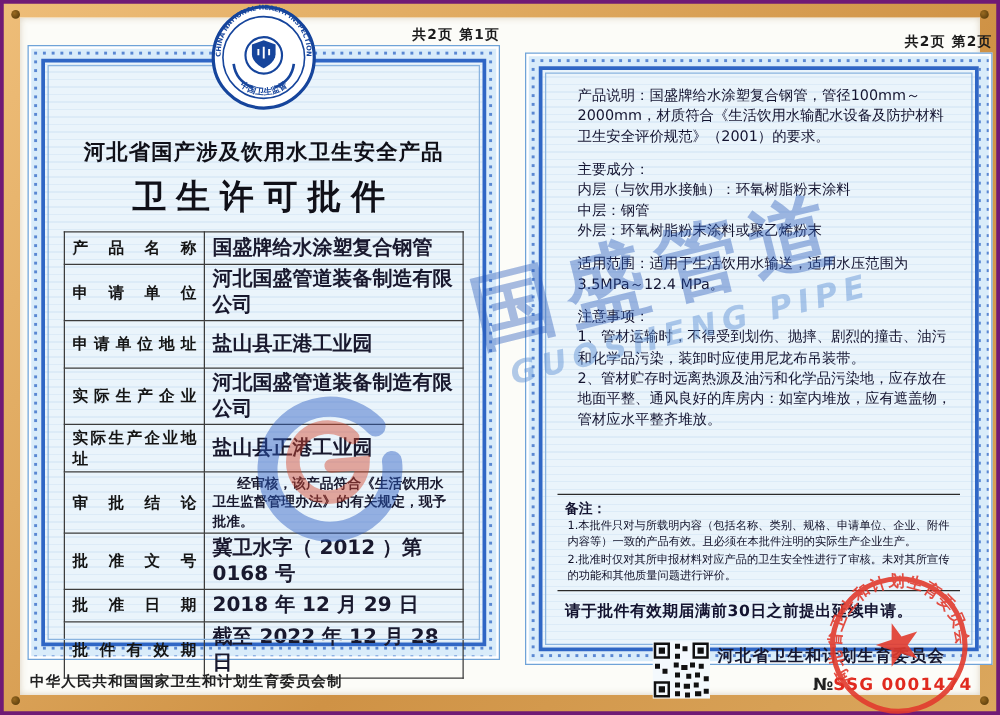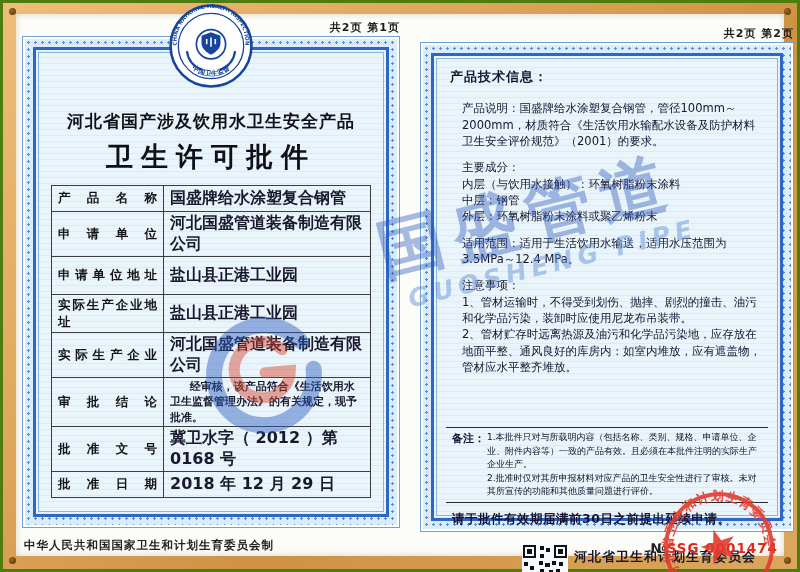--- a/index.html
+++ b/index.html
@@ -1,17 +1,17 @@
 <!DOCTYPE html>
 <html><head>
 <meta charset="utf-8">
 <style>
   * { margin:0; padding:0; box-sizing:border-box; }
   body { font-family:"DejaVu Sans",sans-serif; background:#888; }
-  .canvas { position:relative; width:800px; height:572px; background:#4d7c0f; overflow:hidden; }
+  .canvas { position:relative; width:800px; height:572px; background:#701a75; overflow:hidden; }
   .wood { position:absolute; inset:3px; background:linear-gradient(135deg,#eebd78 0%,#dfa95f 30%,#cf9245 60%,#dba75d 100%); }
   .paper { position:absolute; left:16px; top:14px; right:16px; bottom:16px; background:#fcfcf8; box-shadow: inset 0 0 6px rgba(120,80,20,.25); }
   .screw { position:absolute; width:7px; height:7px; border-radius:50%;
            background:radial-gradient(circle at 35% 35%, #9a6a20, #4d3408); }
   .screw.tl{left:6px;top:5px} .screw.tr{right:6px;top:5px} .screw.bl{left:6px;bottom:5px} .screw.br{right:6px;bottom:5px}
 
   .page-indicator { position:absolute; font-size:11px; font-weight:bold; color:#1c1c1c; letter-spacing:1px; }
   .pi1 { left:6px; top:6px; width:378px; text-align:right; }
   .pi2 { left:404px; top:12px; width:374px; text-align:right; }
 
@@ -42,21 +42,21 @@
   .c2 { position:relative; height:100%; padding:12px 16px 0 16px; font-size:11.5px; color:#141430; line-height:1.42; }
   .sec-title { font-size:13px; font-weight:bold; margin-bottom:14px; letter-spacing:1px; }
   .p-desc { margin:0 0 10px 12px; }
   .p-comp-t { margin-left:12px; }
   .p-comp { margin-left:12px; }
   .p-scope { margin:10px 0 10px 12px; }
   .p-notes-t { margin-left:12px; margin-top:10px; }
   .p-note { margin-left:12px; }
   .hr { border-top:1.5px solid #2a2a2a; margin:0 -4px; }
   .hr.one { margin-top:52px; }
-  .remarks { display:flex; padding:3px 0 3px 2px; }
+  .remarks { display:flex; padding:3px 0 3px 2px;flex-direction:column; }
   .remarks .rl { font-size:11px; font-weight:bold; white-space:nowrap; }
   .remarks .rt { font-size:9px; line-height:1.5; color:#101028; padding-left:2px; }
   .renewal { font-size:12.5px; font-weight:bold; margin:7px 0 0 2px; letter-spacing:.5px; }
   .bottomrow { position:relative; margin-top:8px; height:95px; }
   .qr { position:absolute; left:72px; top:8px; }
   .issuer { position:absolute; right:8px; top:12px; font-size:13px; font-weight:bold; letter-spacing:1px; color:#17172e; }
   .seal { position:absolute; right:-14px; top:-48px; z-index:7; opacity:.9; }
   .serial { position:absolute; right:6px; bottom:0px; font-size:13.5px; font-weight:bold; }
   .serial .pre { color:#222; } .serial .red { color:#e02a1f; letter-spacing:1px; }
 
@@ -116,51 +116,54 @@
             </tr>
             <tr class="r-l">
               <td class="lbl">申请单位</td>
               <td class="val">河北国盛管道装备制造有限公司</td>
             </tr>
             <tr class="r-l">
               <td class="lbl">申请单位地址</td>
               <td class="val">盐山县正港工业园</td>
             </tr>
             <tr class="r-l">
+              <td class="lbl">实际生产企业</td>
+              <td class="val">河北国盛管道装备制造有限公司</td>
+            </tr>
+            <tr class="r-l">
               <td class="lbl">实际生产企业地址</td>
               <td class="val">盐山县正港工业园</td>
-            </tr>
-            <tr class="r-l">
-              <td class="lbl">实际生产企业</td>
-              <td class="val">河北国盛管道装备制造有限公司</td>
             </tr>
             <tr class="r-l">
               <td class="lbl">审批结论</td>
               <td class="val small">经审核，该产品符合《生活饮用水卫生监督管理办法》的有关规定，现予批准。</td>
             </tr>
             <tr class="r-s">
               <td class="lbl">批准文号</td>
               <td class="val">冀卫水字（ 2012 ）第 0168 号</td>
             </tr>
             <tr class="r-s">
               <td class="lbl">批准日期</td>
               <td class="val">2018 年 12 月 29 日</td>
+            </tr>
+            <tr class="r-s">
+              <td class="lbl">批件有效期</td>
+              <td class="val">截至 2022 年 12 月 28 日</td>
             </tr>
           </tbody>
             </table>
         </div>
       </div>
     </div>
     <div class="footer1">中华人民共和国国家卫生和计划生育委员会制</div>
 
     <div class="page page2">
       <div class="band">
         <div class="inner">
           <div class="c2">
-            <div class="sec-title">产品技术信息：</div>
             <p class="p-desc">产品说明：国盛牌给水涂塑复合钢管，管径100mm～2000mm，材质符合《生活饮用水输配水设备及防护材料卫生安全评价规范》（2001）的要求。</p>
             <p class="p-comp-t">主要成分：</p>
             <p class="p-comp">内层（与饮用水接触）：环氧树脂粉末涂料</p>
             <p class="p-comp">中层：钢管</p>
             <p class="p-comp">外层：环氧树脂粉末涂料或聚乙烯粉末</p>
             <p class="p-scope">适用范围：适用于生活饮用水输送，适用水压范围为3.5MPa～12.4 MPa。</p>
             <p class="p-notes-t">注意事项：</p>
             <p class="p-note">1、管材运输时，不得受到划伤、抛摔、剧烈的撞击、油污和化学品污染，装卸时应使用尼龙布吊装带。</p>
             <p class="p-note">2、管材贮存时远离热源及油污和化学品污染地，应存放在地面平整、通风良好的库房内：如室内堆放，应有遮盖物，管材应水平整齐堆放。</p>
 

